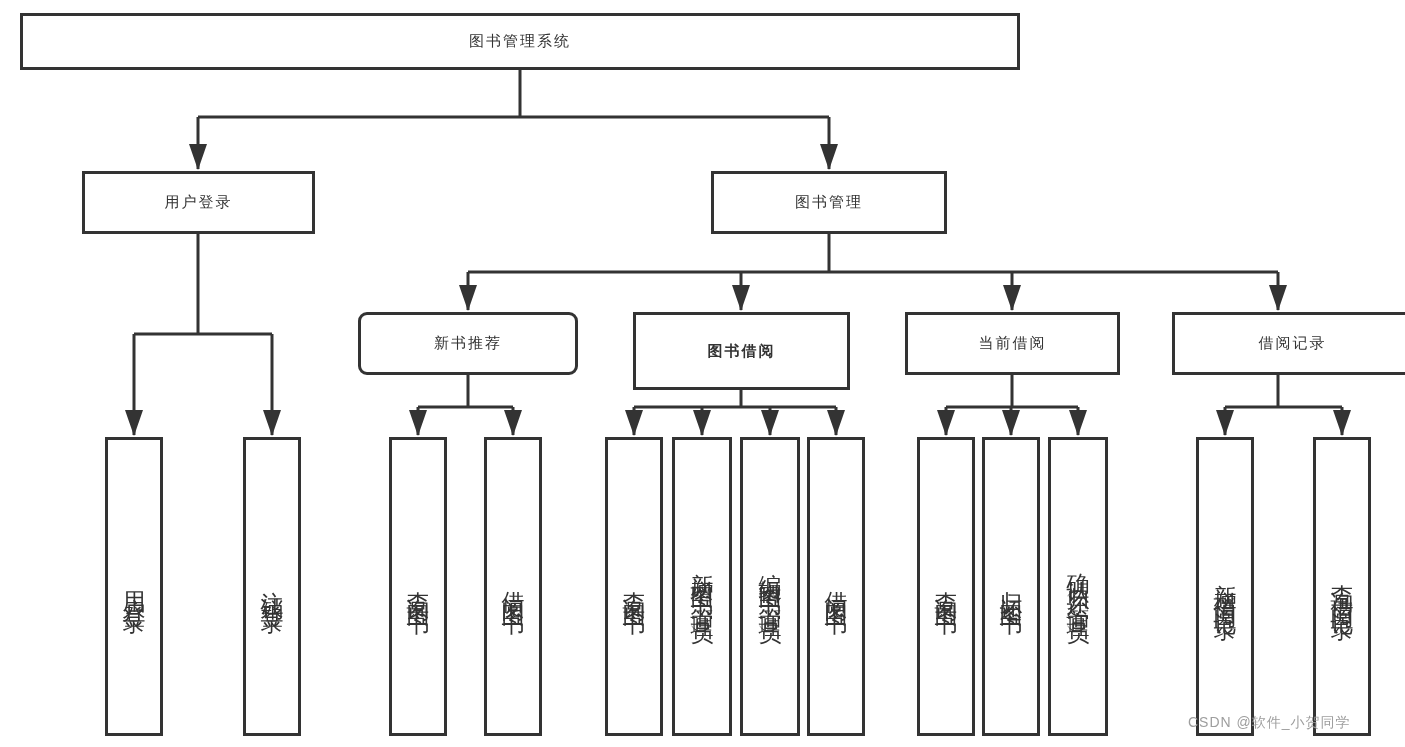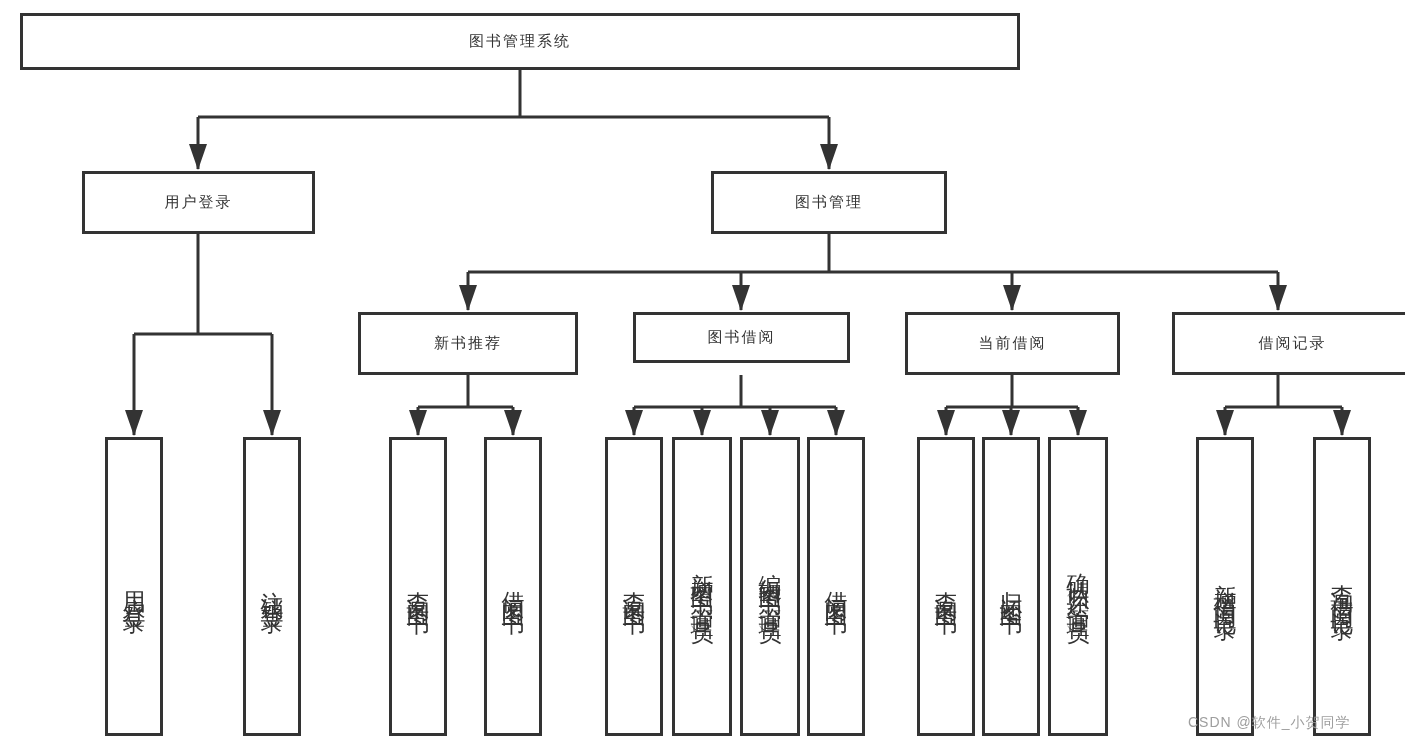--- a/index.html
+++ b/index.html
@@ -94,22 +94,22 @@
       <line x1="1225" y1="407" x2="1225" y2="435" marker-end="url(#arrow)"></line>
       <line x1="1342" y1="407" x2="1342" y2="435" marker-end="url(#arrow)"></line>
     </g>
   </svg>
 
   <div class="box hbox" style="left:20px;top:13px;width:1000px;height:57px;">图书管理系统</div>
 
   <div class="box hbox" style="left:82px;top:171px;width:233px;height:63px;">用户登录</div>
   <div class="box hbox" style="left:711px;top:171px;width:236px;height:63px;">图书管理</div>
 
-  <div class="box hbox" style="left:358px;top:312px;width:220px;height:63px;">新书推荐</div>
-  <div class="box hbox" style="left:633px;top:312px;width:217px;height:51px;">图书借阅</div>
+  <div class="box hbox" style="left:358px;top:312px;width:220px;height:63px;border-radius:9px;">新书推荐</div>
+  <div class="box hbox" style="left:633px;top:312px;width:217px;height:78px;font-weight:bold;">图书借阅</div>
   <div class="box hbox" style="left:905px;top:312px;width:215px;height:63px;font-family:Liberation Mono, monospace;">当前借阅</div>
   <div class="box hbox" style="left:1172px;top:312px;width:241px;height:63px;">借阅记录</div>
 
   <div class="box leaf" style="left:105px;top:437px;width:58px;height:299px;">用户登录</div>
   <div class="box leaf" style="left:243px;top:437px;width:58px;height:299px;">注销登录</div>
 
   <div class="box leaf" style="left:389px;top:437px;width:58px;height:299px;">查询图书</div>
   <div class="box leaf" style="left:484px;top:437px;width:58px;height:299px;">借阅图书</div>
 
   <div class="box leaf" style="left:605px;top:437px;width:58px;height:299px;">查询图书</div>

